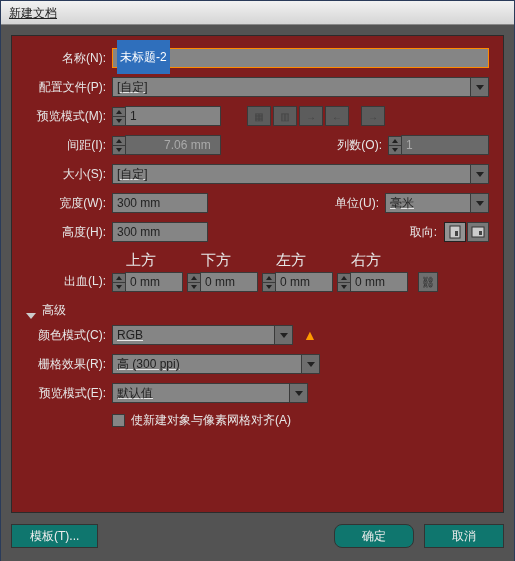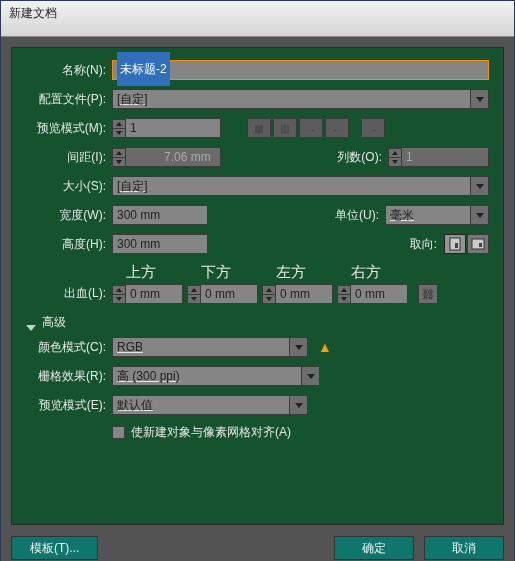--- a/index.html
+++ b/index.html
@@ -1,20 +1,20 @@
 <!DOCTYPE html>
 <html><head>
 <meta charset="utf-8">
 <style>
   * { box-sizing: border-box; margin: 0; padding: 0; }
   body { font-family: "Microsoft YaHei", sans-serif; font-size: 12px; background: #fff; }
   .window { width: 515px; height: 561px; background: #e0e0e0; border: 1px solid #2a3b5a; }
-  .titlebar { height: 36px; background: linear-gradient(#f2f2f2,#d5d5d5); border-bottom: 1px solid #888; padding: 4px 8px; color: #222; font-size: 12px; }
+  .titlebar { height: 24px; background: linear-gradient(#f2f2f2,#d5d5d5); border-bottom: 1px solid #888; padding: 4px 8px; color: #222; font-size: 12px; text-decoration: underline; }
   .body { background: #535353; height: 537px; padding: 10px; color: #e6e6e6; position: relative; }
-  .panel { border: 1px solid #2b2b2b; background: #14532d; padding: 12px 14px 14px 14px; height: 478px; }
+  .panel { border: 1px solid #2b2b2b; background: #7f1d1d; padding: 12px 14px 14px 14px; height: 478px; }
   .row { display: flex; align-items: center; margin-bottom: 9px; }
   .label { width: 86px; text-align: right; padding-right: 6px; font-size: 12px; color: #e6e6e6; }
   .label2 { width: 60px; text-align: right; padding-right: 6px; font-size: 12px; color: #e6e6e6; }
   .input { background: #858585; border: 1px solid #3a3a3a; color: #222; height: 20px; padding: 0 4px; font-size: 12px; }
   .input.orange { border:1px solid #ff8a00; }
   .sel-text { background:#2f6fbc; color:#fff; padding:10px 3px; }
   .dropdown { display:flex; align-items:center; background:#858585; border:1px solid #3a3a3a; height:20px;text-decoration:underline; }
   .dropdown .val { flex:1; padding:0 4px; font-size:12px; color:#222; }
   .dd-btn { width:18px; height:18px; background:#6e6e6e; border-left:1px solid #3a3a3a; display:flex; align-items:center; justify-content:center; }
   .tri-down { width:0;height:0;border-left:4px solid transparent;border-right:4px solid transparent;border-top:5px solid #222; }
@@ -214,21 +214,21 @@
           </div>
       </div>
 
       <div class="section">
         <div class="tw-down"></div>
         <div>高级</div>
       </div>
 
       <div class="row">
         <div class="label">颜色模式(C):</div>
-        <div class="dropdown" style="width:196px;">
+        <div class="dropdown" style="width:181px;">
           <div class="val">RGB</div>
           <div class="dd-btn">
               <div class="tri-down"></div>
             </div>
         </div>
         <div class="warning">▲</div>
       </div>
 
       <div class="row">
         <div class="label">栅格效果(R):</div>
@@ -253,19 +253,19 @@
       <div class="row" style="margin-left:86px;">
         <span class="checkbox"></span>
         <span>使新建对象与像素网格对齐(A)</span>
       </div>
 
     </div>
 
     <div class="footer">
       <div class="button">模板(T)...</div>
       <div class="spacer"></div>
-      <div class="button" style="width:80px;">确定</div>
+      <div class="button" style="width:80px;border-radius:8px;">确定</div>
       <div style="width:10px;"></div>
       <div class="button" style="width:80px;">取消</div>
     </div>
 
   </div>
 </div>
 
 </body></html>

